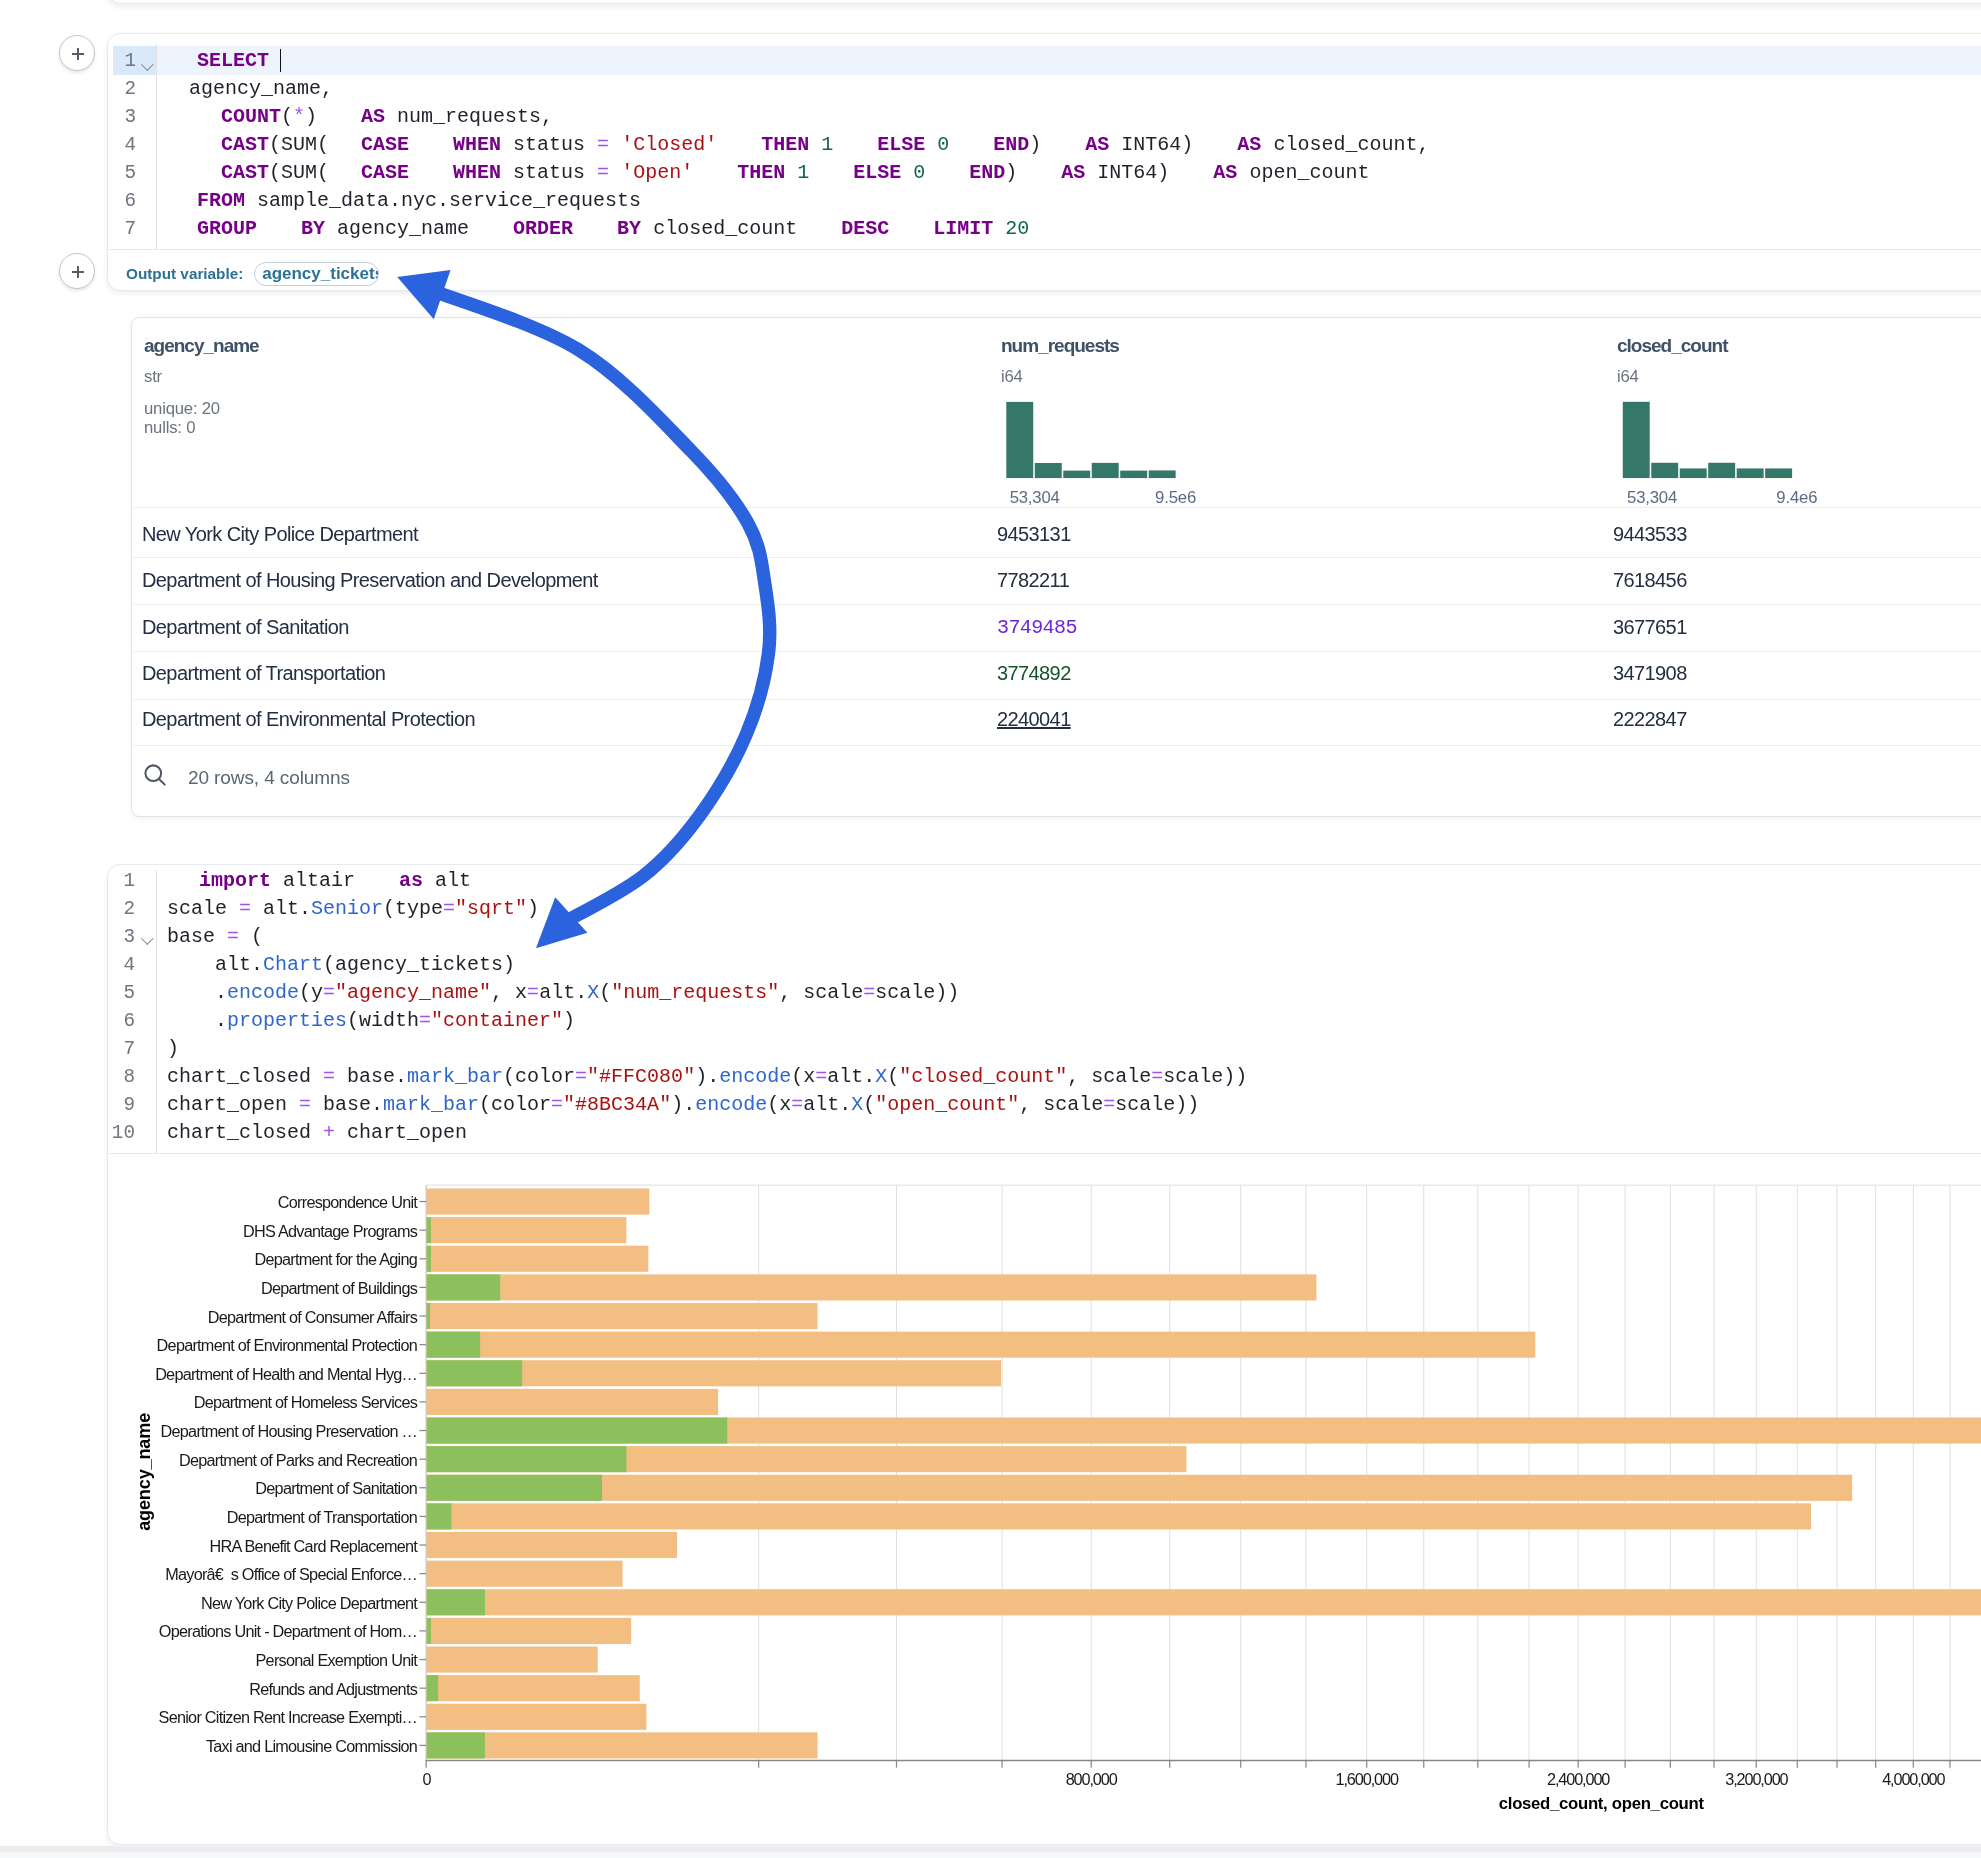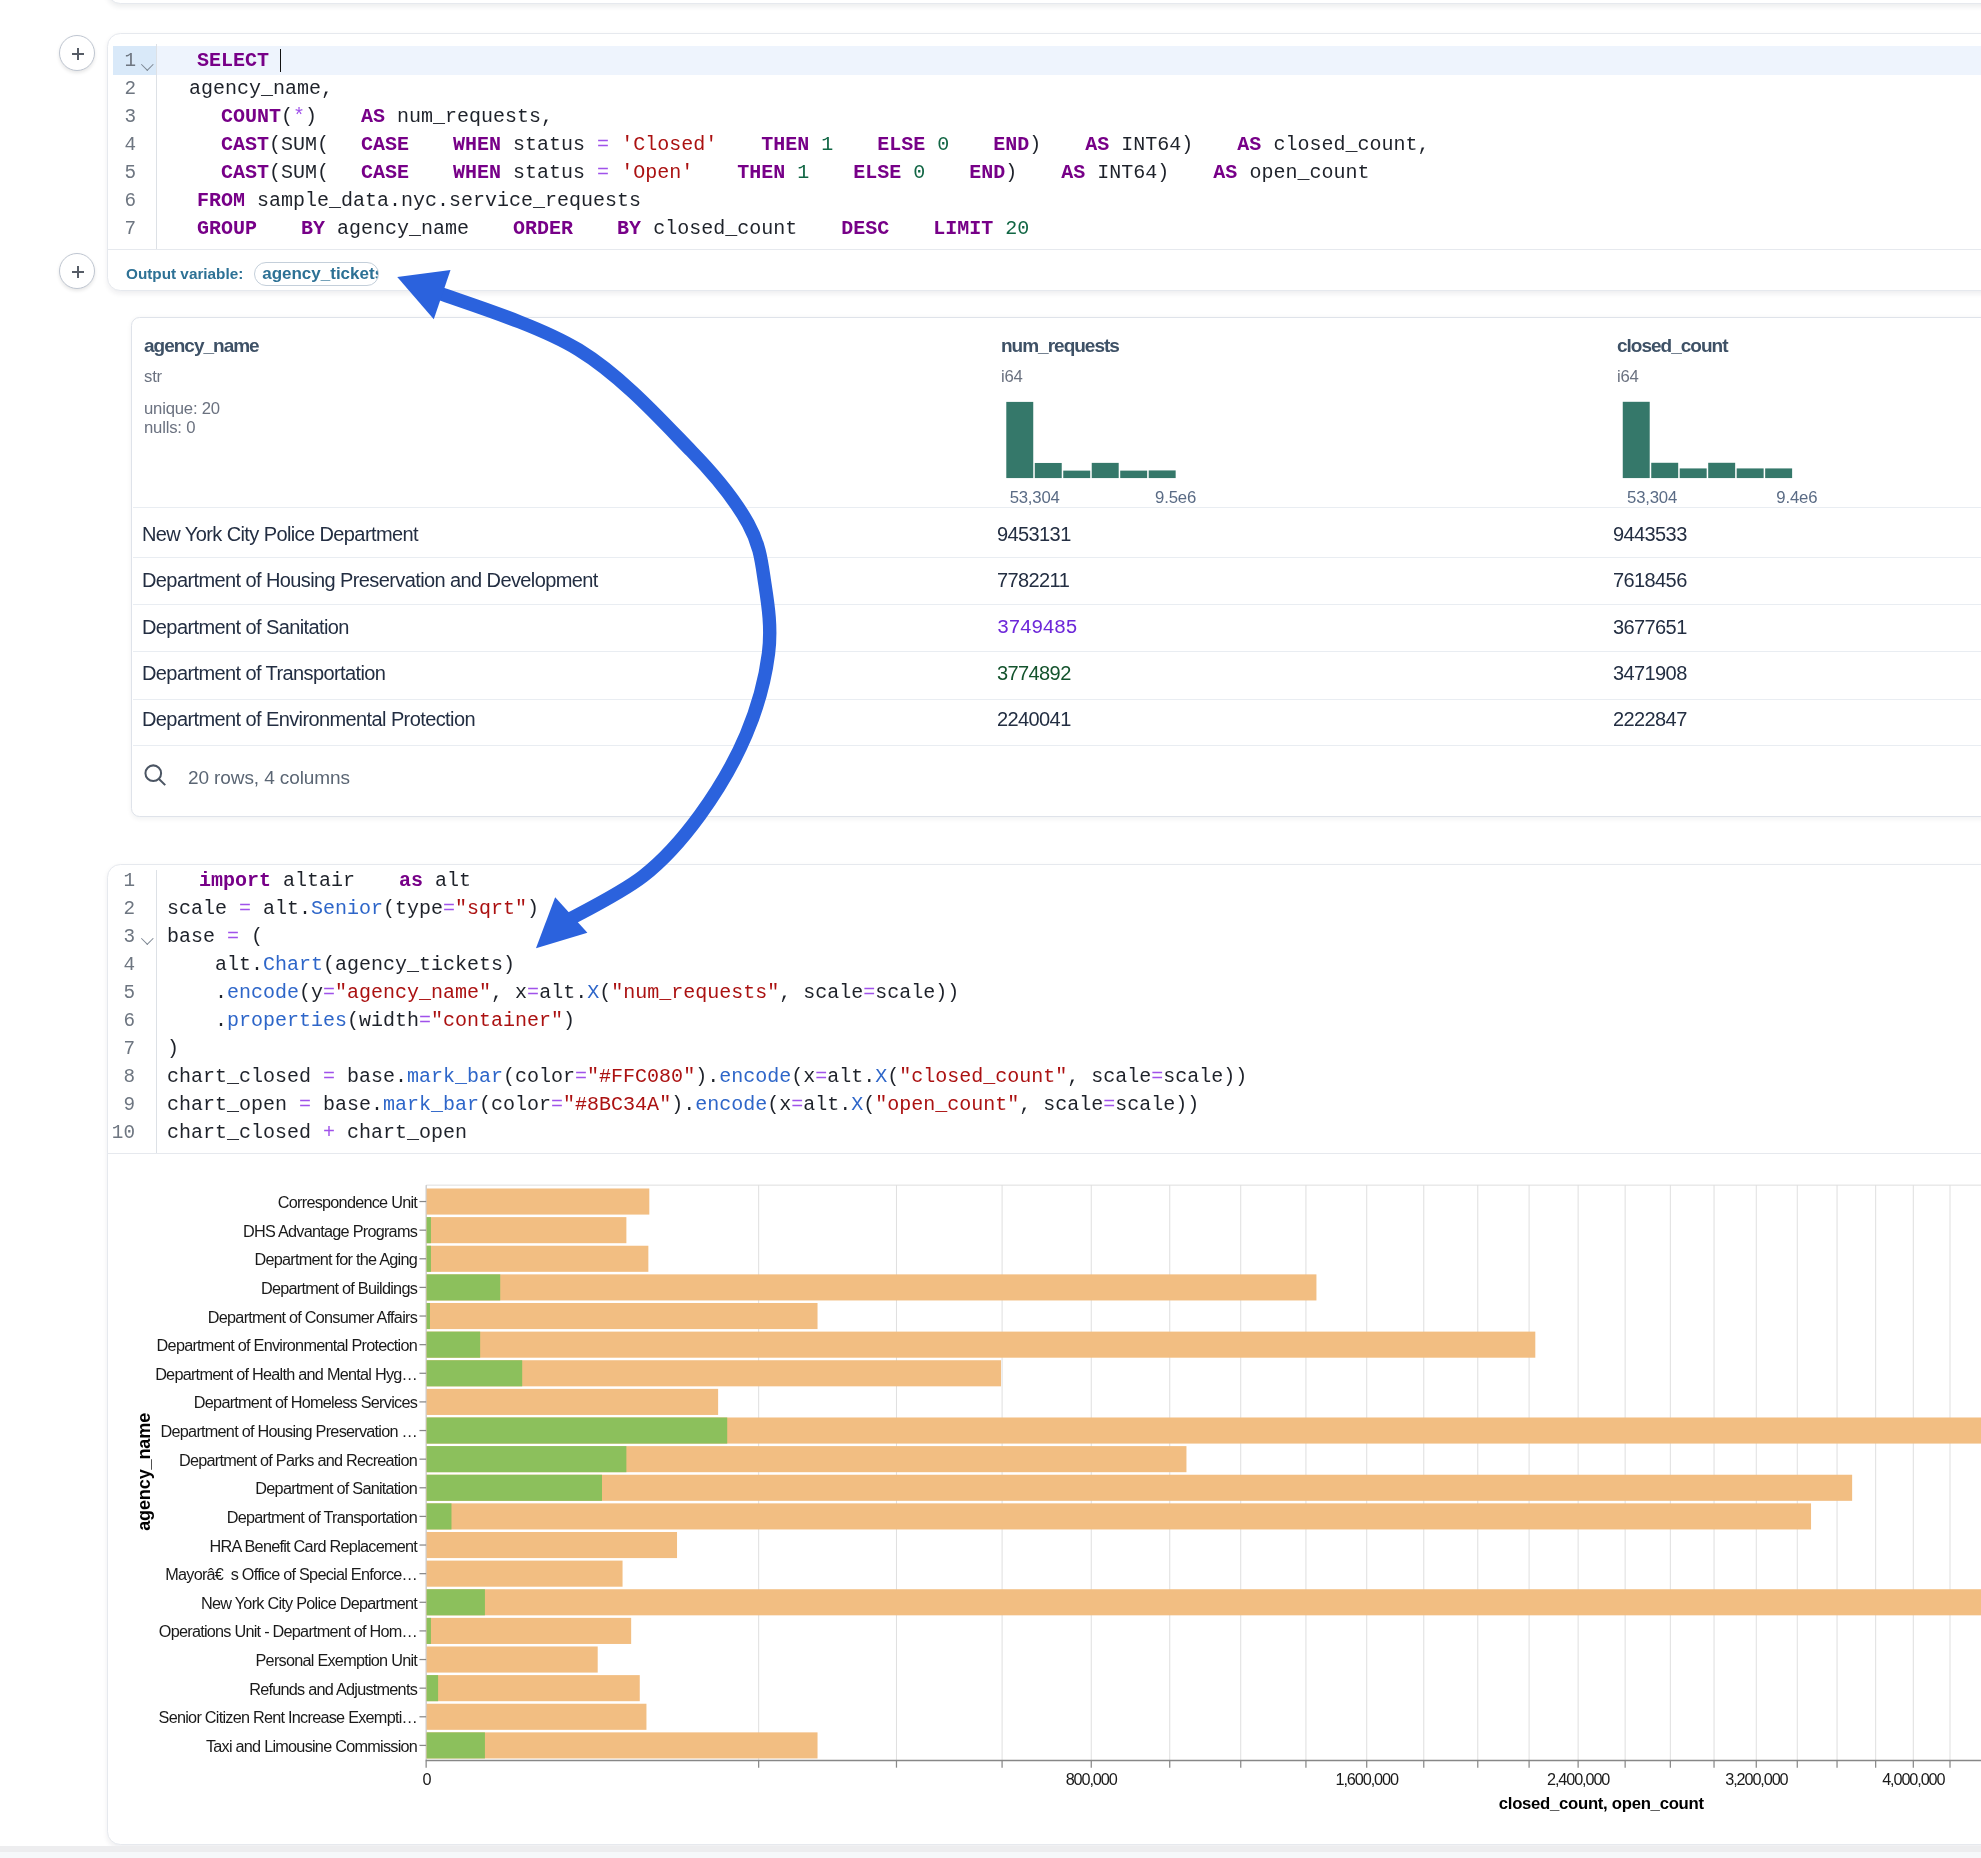--- a/index.html
+++ b/index.html
@@ -91,21 +91,21 @@
   <div class="abs" style="left:142px; top:569px; font-size:20px; letter-spacing:-0.6px; color:#232e42;">Department of Housing Preservation and Development</div>
   <div class="abs" style="left:997px; top:569px; font-size:20px; letter-spacing:-0.6px; color:#232e42;">7782211</div>
   <div class="abs" style="left:1613px; top:569px; font-size:20px; letter-spacing:-0.6px; color:#232e42;">7618456</div>
   <div class="abs" style="left:142px; top:616px; font-size:20px; letter-spacing:-0.6px; color:#232e42;">Department of Sanitation</div>
   <div class="abs" style="left:997px; top:616px; font-size:20px; letter-spacing:-0.6px; color:#6d28d9;font-family:Liberation Mono, monospace;">3749485</div>
   <div class="abs" style="left:1613px; top:616px; font-size:20px; letter-spacing:-0.6px; color:#232e42;">3677651</div>
   <div class="abs" style="left:142px; top:662px; font-size:20px; letter-spacing:-0.6px; color:#232e42;">Department of Transportation</div>
   <div class="abs" style="left:997px; top:662px; font-size:20px; letter-spacing:-0.6px; color:#14532d;">3774892</div>
   <div class="abs" style="left:1613px; top:662px; font-size:20px; letter-spacing:-0.6px; color:#232e42;">3471908</div>
   <div class="abs" style="left:142px; top:708px; font-size:20px; letter-spacing:-0.6px; color:#232e42;">Department of Environmental Protection</div>
-  <div class="abs" style="left:997px; top:708px; font-size:20px; letter-spacing:-0.6px; color:#232e42;">2240041</div>
+  <div class="abs" style="left:997px; top:708px; font-size:20px; letter-spacing:-0.6px; color:#232e42;text-decoration:underline;">2240041</div>
   <div class="abs" style="left:1613px; top:708px; font-size:20px; letter-spacing:-0.6px; color:#232e42;">2222847</div>
 
   <div class="abs" style="left:188px; top:767px; font-size:19px; letter-spacing:-0.1px; color:#5b6674;">20 rows, 4 columns</div>
 
   <div class="cell" style="left:107px; top:864px; width:1897px; height:981px;"></div>
   <div class="abs" style="left:156px; top:870px; width:1px; height:283px; background:#dde1e6;"></div>
   <div class="gut" style="left:100px; top:867px; width:35px;">1
 2
 3
 4

